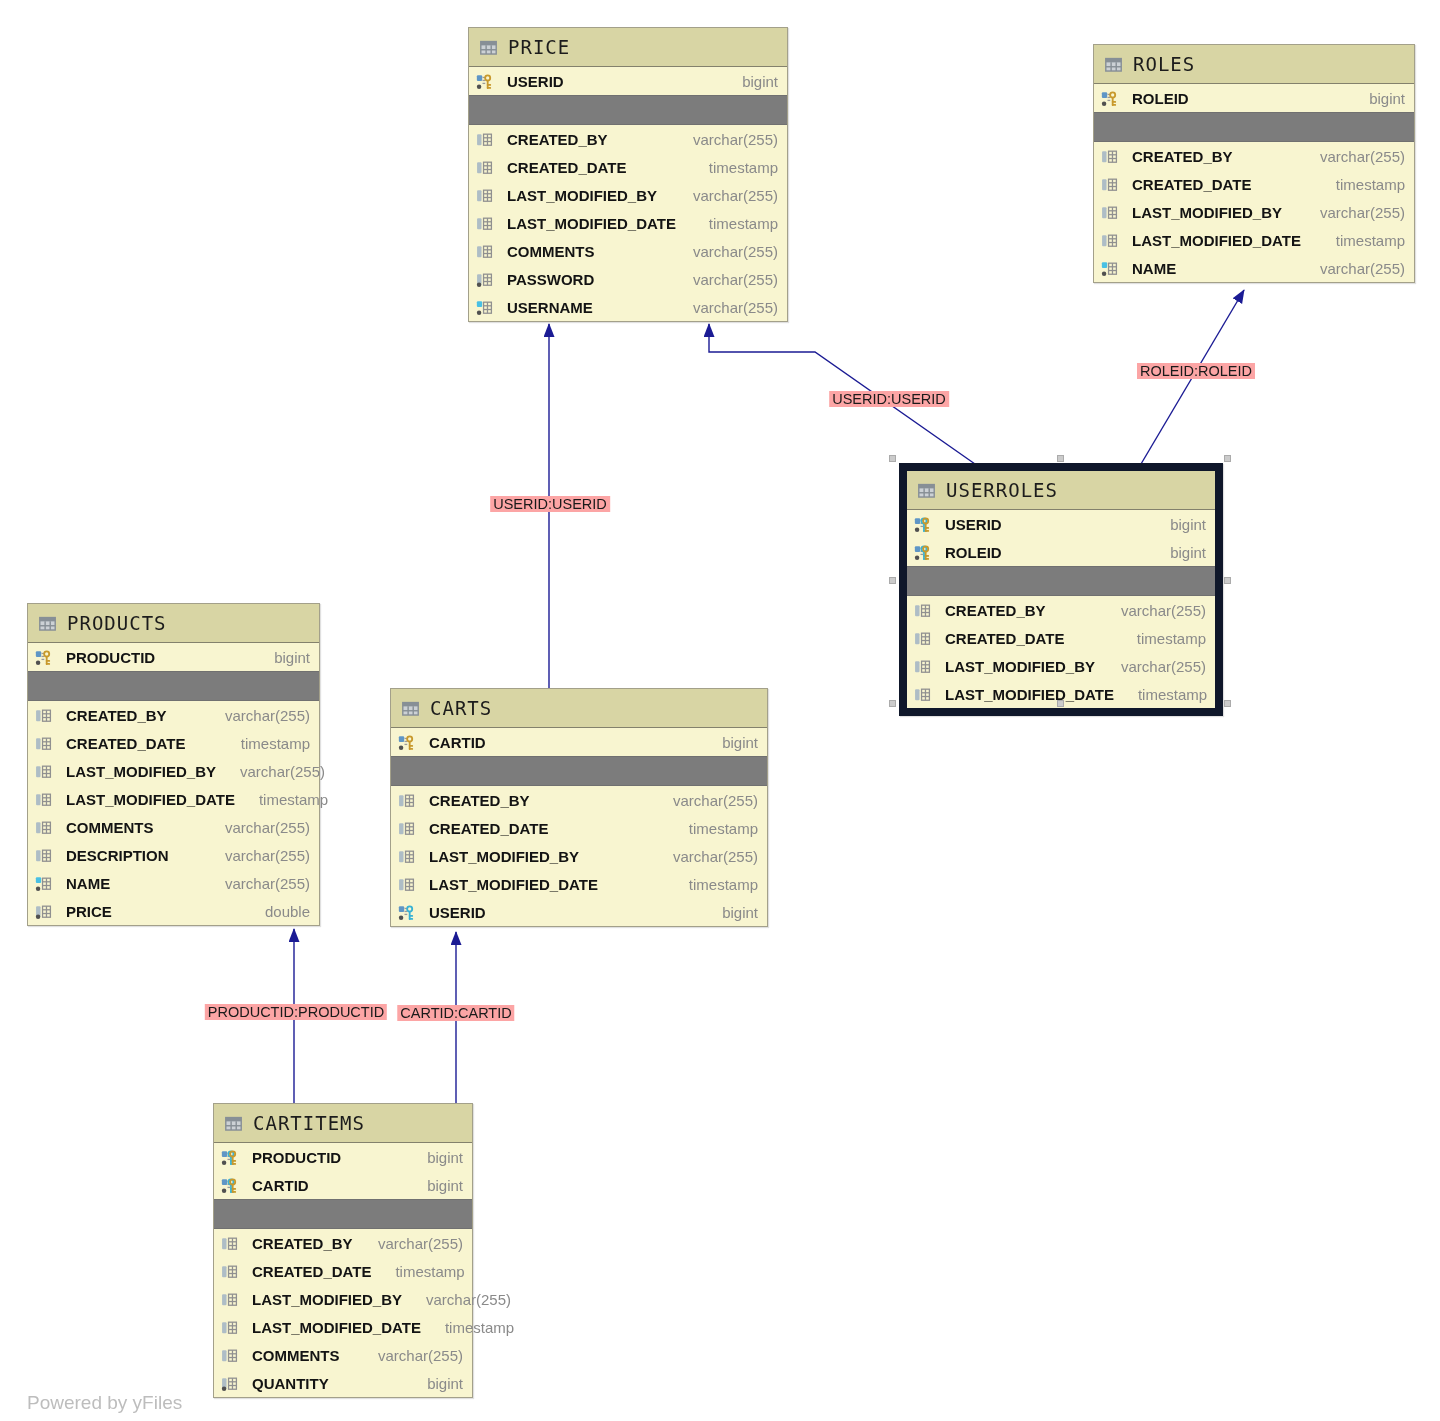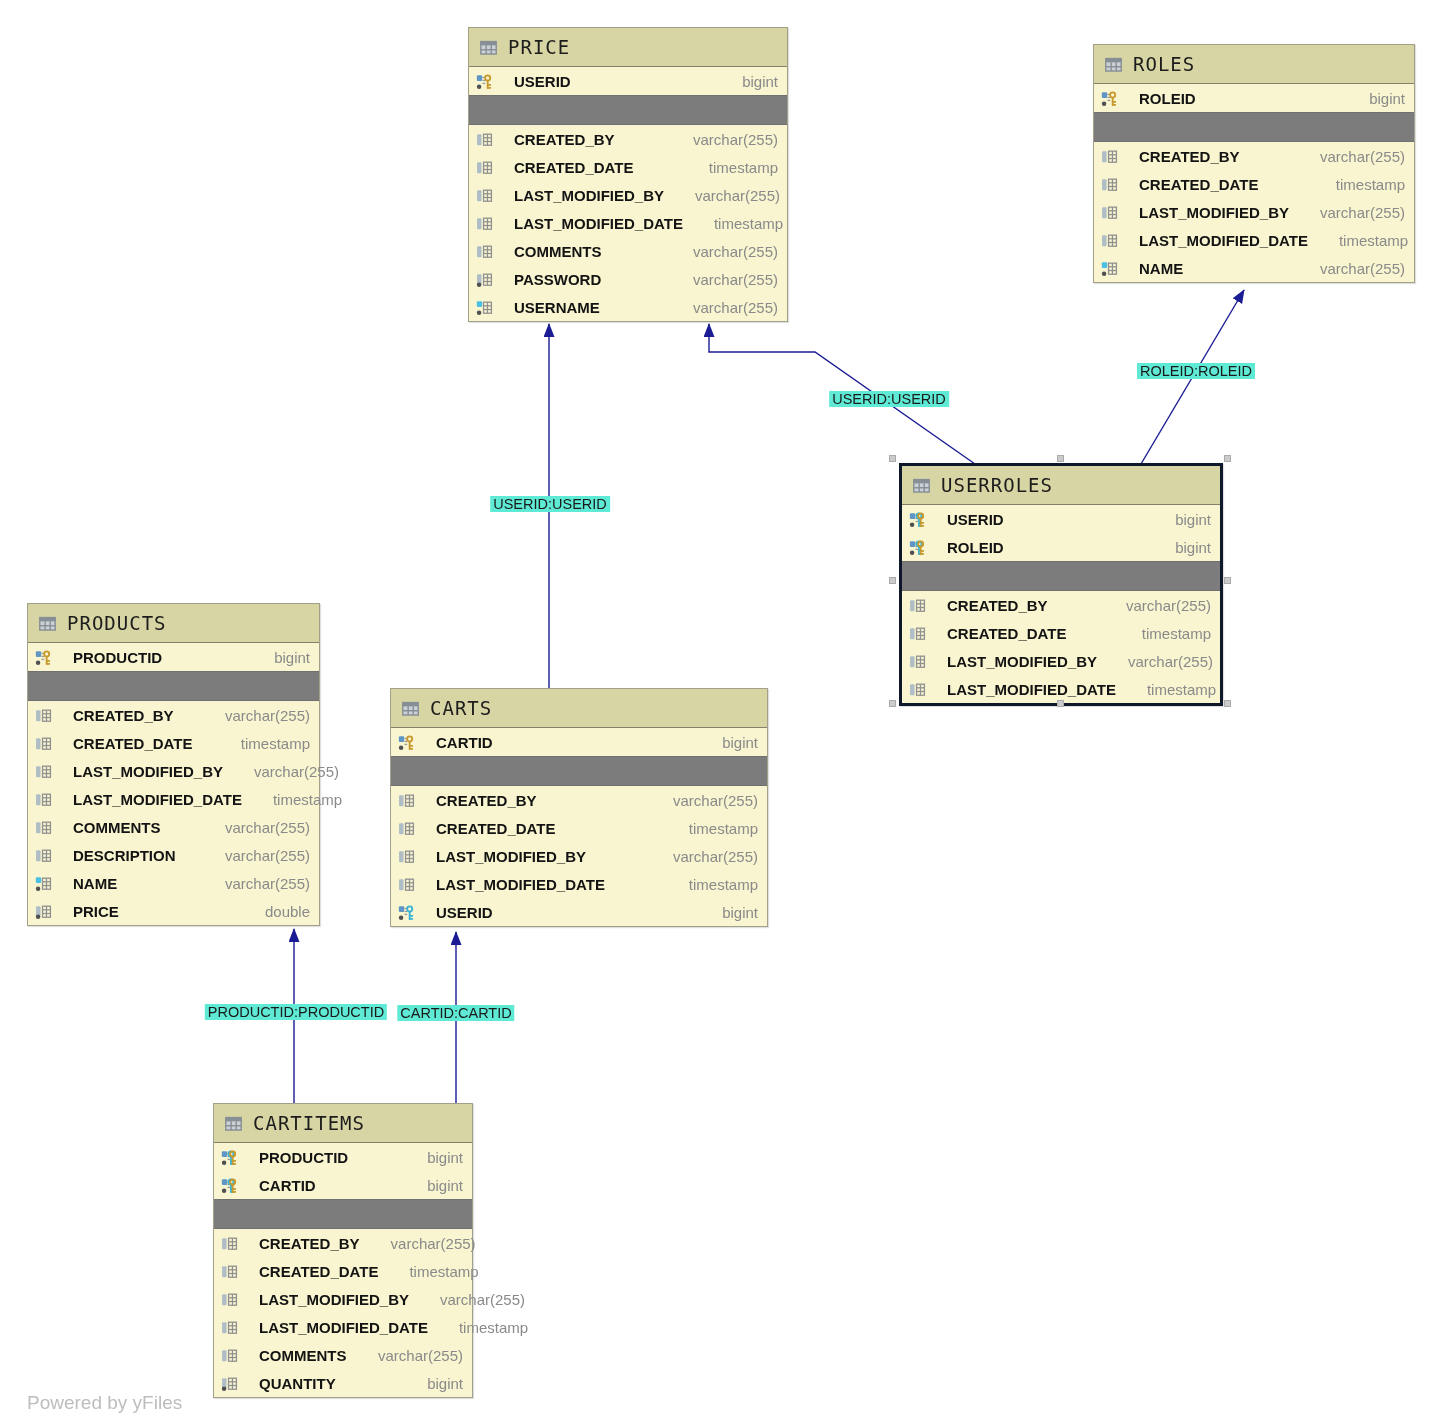--- a/index.html
+++ b/index.html
@@ -1,33 +1,33 @@
 <!DOCTYPE html>
 <html><head>
 <meta charset="utf-8">
 <style>
   html,body{margin:0;padding:0;background:#ffffff;}
   #canvas{position:relative;width:1440px;height:1421px;background:#ffffff;overflow:hidden;
           font-family:"Liberation Sans",sans-serif;}
   #edges{position:absolute;left:0;top:0;z-index:1;}
   .entity{position:absolute;z-index:2;background:#f8f5d0;border:1px solid #a3a08a;
           box-sizing:border-box;box-shadow:1px 1px 1px rgba(0,0,0,0.12);}
-  .entity.selected{border:3px solid #0f172a;}
+  .entity.selected{border:8px solid #0f172a;}
   .t-header{height:38px;background:#d8d5a4;border-bottom:1px solid #83816c;
             display:flex;align-items:center;padding:0 10px;gap:10px;}
   .t-title{font-family:"DejaVu Sans Mono","Liberation Mono",monospace;font-size:19px;
            letter-spacing:1px;color:#1c1c1c;white-space:nowrap;}
   .hsvg{width:19px;height:19px;flex:0 0 19px;}
-  .row{height:28px;display:flex;align-items:center;padding:0 9px 0 7px;gap:21px;}
+  .row{height:28px;display:flex;align-items:center;padding:0 9px 0 7px;gap:14px;}
   .cicon{width:17px;height:17px;flex:0 0 17px;display:inline-flex;}
   .csvg{width:17px;height:17px;}
   .cname{font-weight:bold;font-size:15px;color:#131313;white-space:nowrap;}
   .ctype{margin-left:auto;font-size:15px;color:#8a8a8a;white-space:nowrap;padding-left:10px;}
   .sep{height:28px;background:#7c7c7c;border-top:1px solid #707070;border-bottom:1px solid #707070;}
-  .edge-label{position:absolute;z-index:3;transform:translate(-50%,-50%);background:#5eead4;
+  .edge-label{position:absolute;z-index:3;transform:translate(-50%,-50%);background:#fca5a5;
               padding:0 3px;font-size:14.5px;color:#1a1a1a;white-space:nowrap;}
   .handle{position:absolute;z-index:4;width:7px;height:7px;background:#cbcbcb;border:1px solid #ababab;box-sizing:border-box;}
   #footer{position:absolute;left:27px;top:1392px;font-size:19px;color:#bdbdbd;z-index:2;}
 </style>
 </head>
 <body>
 
 <div id="canvas">
 
   <svg width="0" height="0" style="position:absolute" aria-hidden="true">

